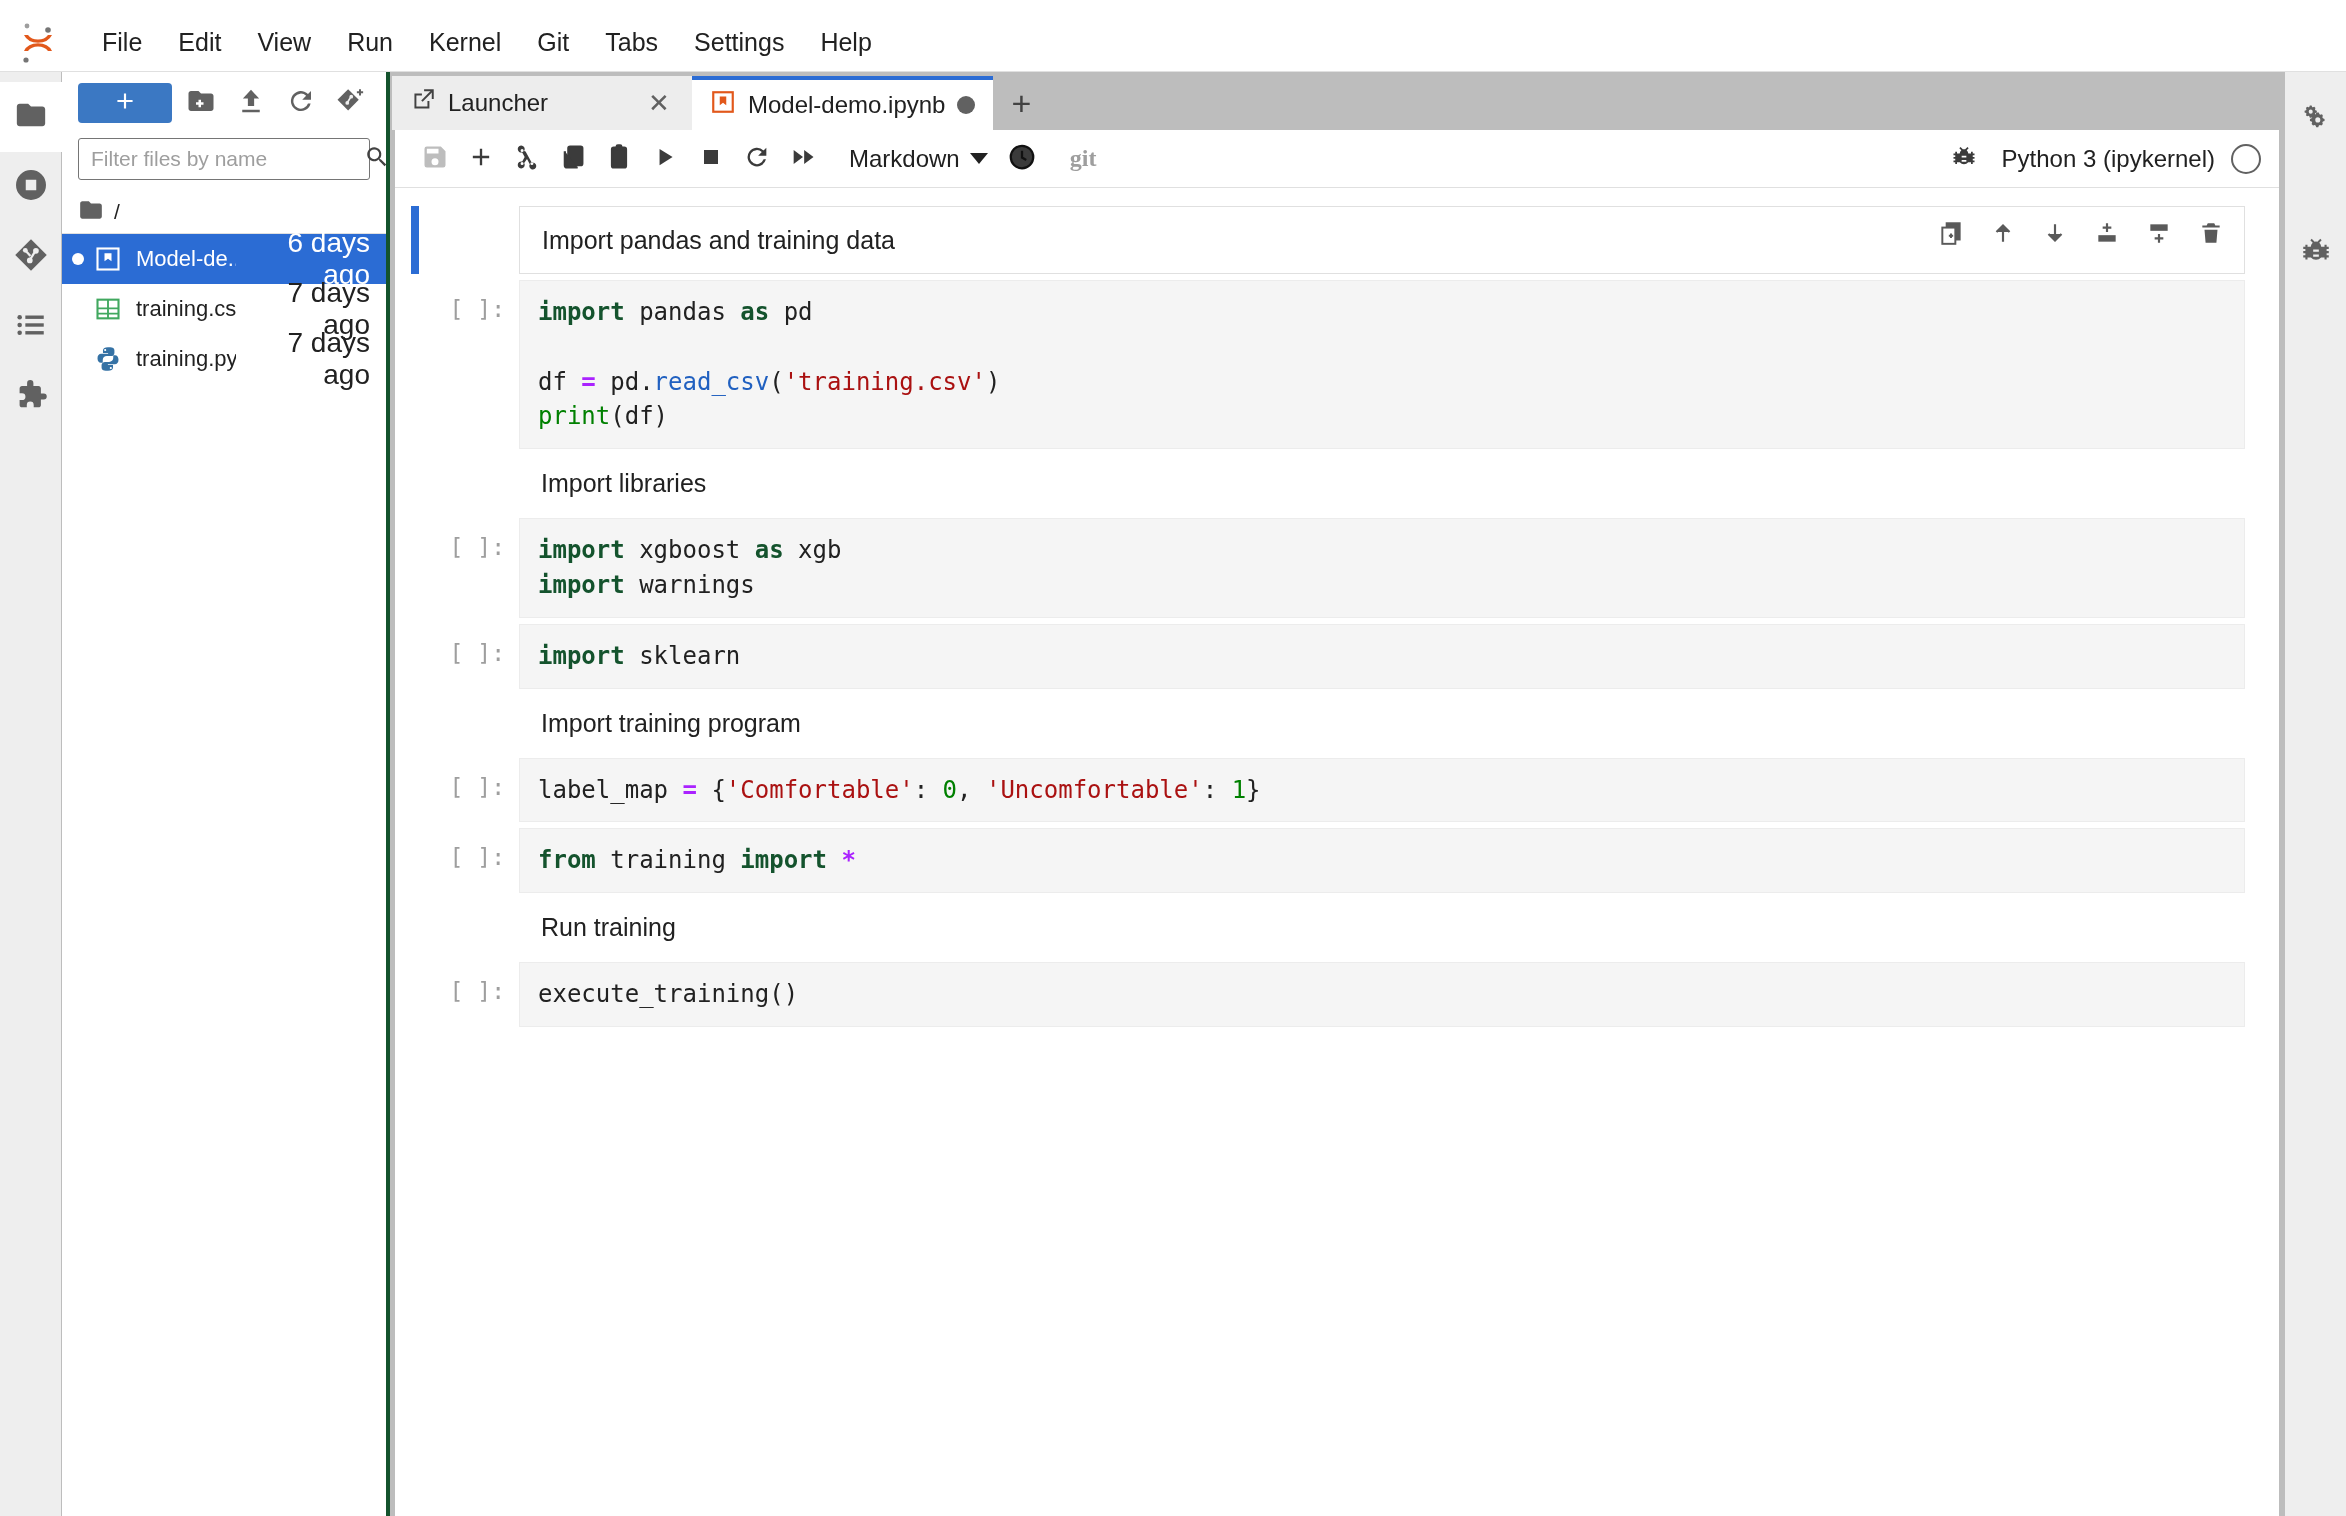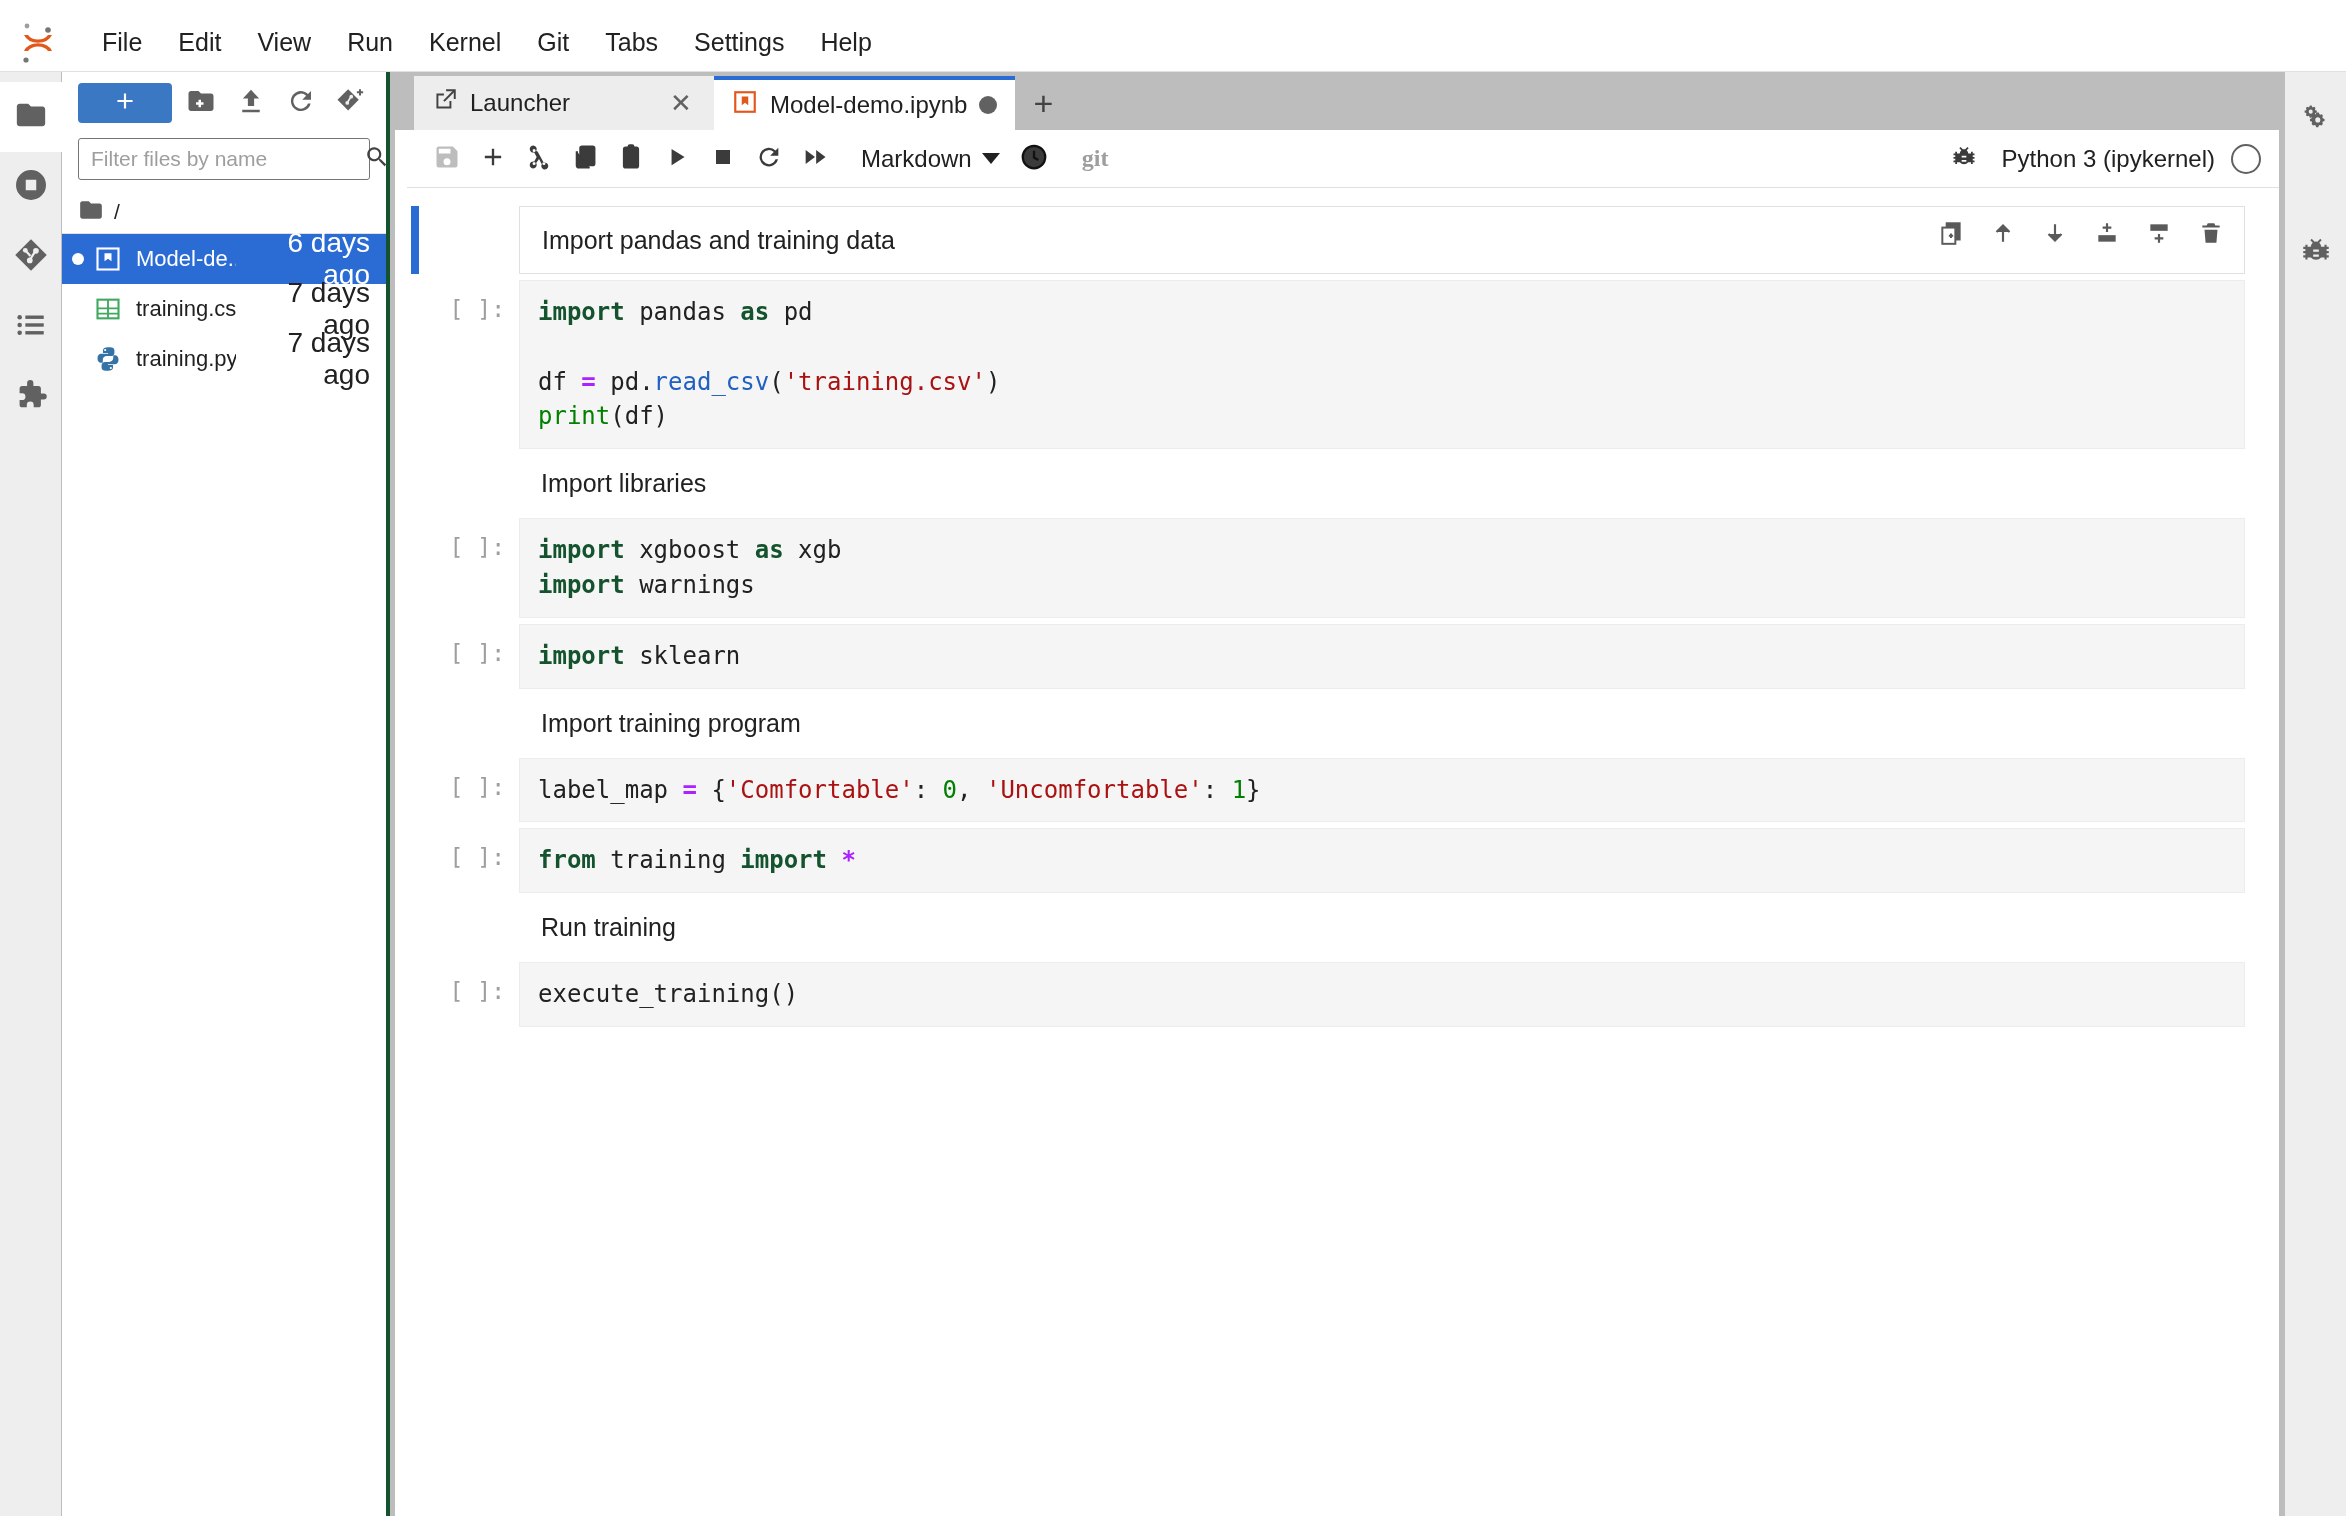--- a/index.html
+++ b/index.html
@@ -110,21 +110,21 @@
   .fb-name { flex: 1; overflow: hidden; white-space: nowrap; }
   .fb-mod { width: 150px; text-align: right; padding-right: 16px; font-size: 28px; }
 
   
   .dock {
     flex: 1; display: flex; flex-direction: column;
     background: #bdbdbd; min-width: 0;
   }
   .tabbar {
     height: 58px; display: flex; align-items: flex-end;
-    background: #bdbdbd; padding-left: 24px;
+    background: #bdbdbd; padding-left: 2px;
   }
   .tab {
     height: 54px; display: flex; align-items: center;
     padding: 0 18px; gap: 12px;
     font-size: 24px; color: #212121;
     background: #ededed; cursor: pointer;
     min-width: 300px; position: relative;
   }
   .tab.active { background: #fff; border-top: 4px solid #2b6cd4; }
   .tab-label { flex: 1; white-space: nowrap; }
@@ -140,21 +140,21 @@
     cursor: pointer; color: #424242; font-size: 34px; font-weight: 300;
   }
   .notebook-panel {
     flex: 1; background: #fff; margin: 0 4px 4px 4px;
     display: flex; flex-direction: column; min-height: 0;
     border: 1px solid #bdbdbd; border-top: none;
   }
   .nb-toolbar {
     height: 58px; display: flex; align-items: center;
     padding: 0 18px; border-bottom: 1px solid #e0e0e0;
-    gap: 2px; flex: none; margin-left: 12px;
+    gap: 2px; flex: none;
   }
   .tb-btn {
     width: 44px; height: 44px;
     display: flex; align-items: center; justify-content: center;
     cursor: pointer; border-radius: 3px;
   }
   .tb-btn svg { fill: #3b3b3b; }
   .tb-btn.disabled svg { fill: #bdbdbd; }
   .celltype-select {
     display: flex; align-items: center; gap: 10px;

